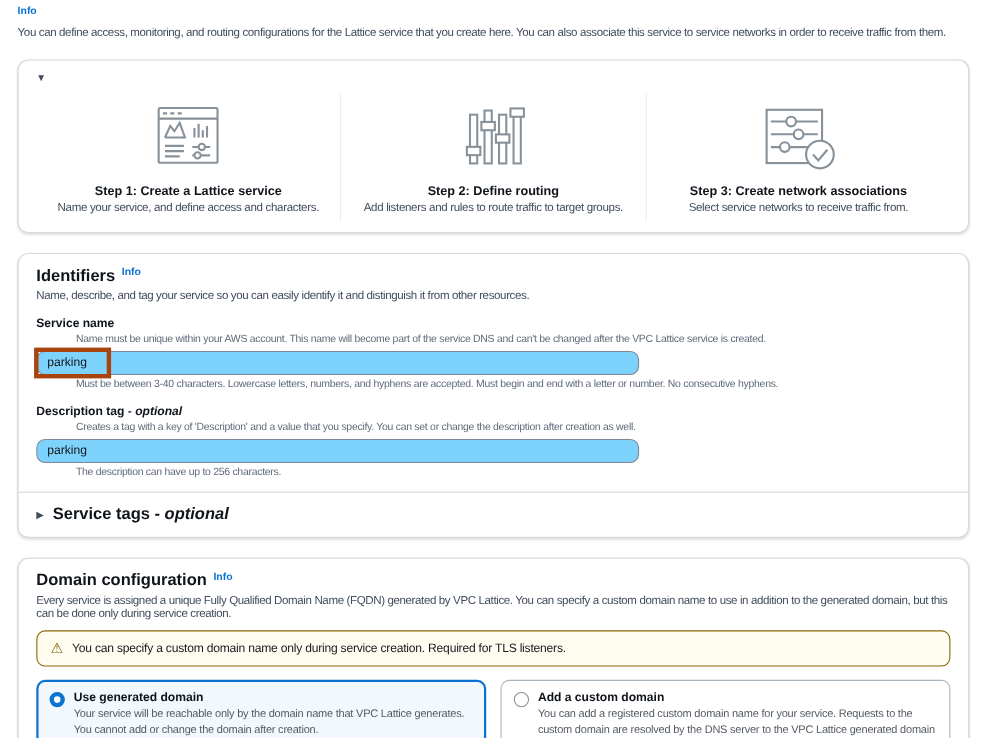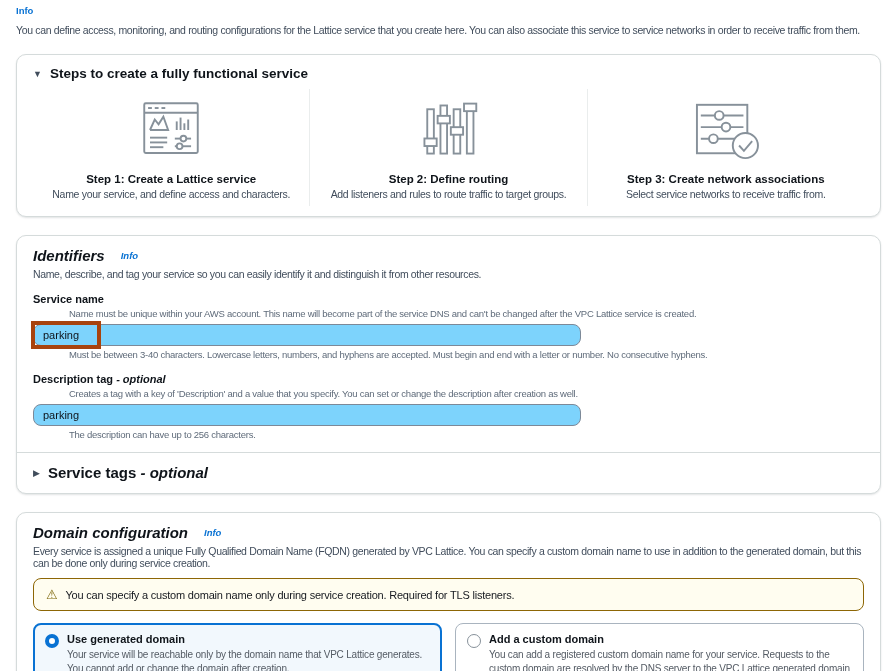--- a/index.html
+++ b/index.html
@@ -23,21 +23,21 @@
     color: #414d5c; white-space: nowrap; overflow: hidden;
   }
 
   
   .card {
     border: 1px solid var(--border, #d5dbdb); border-radius: 10px;
     background: #fff; box-shadow: 0 1px 2px rgba(0,28,36,.12);
     margin-top: 18px;
   }
   .card-body { padding: 11px 16px 12px; }
-  .card-header-row { display: flex; align-items: flex-end; gap: 16px; font-style: italic; }
+  .card-header-row { display: flex; align-items: center; gap: 6px; }
   h2 { font-size: 15px; font-weight: 700; color: #0f141a; }
   .card-desc { margin-top: 4px; font-size: 10.5px; letter-spacing: -0.35px; color: #414d5c; }
 
   
   .steps-card { padding: 11px 16px 10px; }
   .steps-header { display: flex; align-items: center; gap: 8px; cursor: pointer; }
   .caret { font-size: 9px; color: #414d5c; }
   .steps-title { font-size: 13.5px; font-weight: 700; color: #0f141a; }
   .steps-row { display: flex; margin-top: 8px; }
   .step-col { flex: 1; text-align: center; padding: 4px 10px 6px; }
@@ -105,21 +105,20 @@
 <div class="page">
 
   <div class="page-header">
     <a class="info-link">Info</a>
   </div>
   <p class="page-subtitle">You can define access, monitoring, and routing configurations for the Lattice service that you create here. You can also associate this service to service networks in order to receive traffic from them.</p>
 
   <section class="card steps-card">
     <div class="steps-header">
       <span class="caret">▼</span>
-      <span class="steps-title">Steps to create a fully functional service</span>
     </div>
     <div class="steps-row">
 
       <div class="step-col">
         <div class="icon-box">
           <svg width="86" height="62" viewBox="0 0 90 64" fill="none" stroke="currentColor" stroke-width="2">
             <rect x="17" y="4" width="56" height="52" rx="1.5"></rect>
             <line x1="17" y1="14" x2="73" y2="14"></line>
             <line x1="21" y1="9" x2="25" y2="9"></line>
               <line x1="28" y1="9" x2="32" y2="9"></line>

